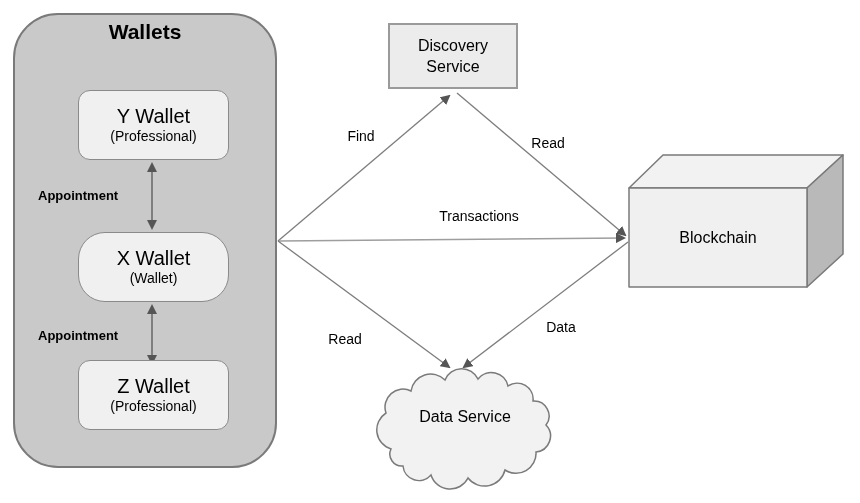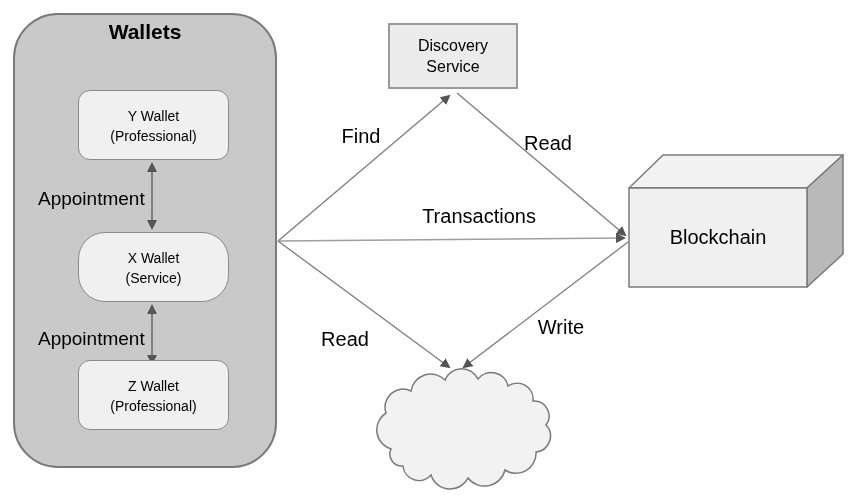--- a/index.html
+++ b/index.html
@@ -51,30 +51,31 @@
     width: 151px; height: 70px;
     background: #f0f0f0;
     border: 1.5px solid #8a8a8a;
     border-radius: 12px;
     display: flex;
     flex-direction: column;
     align-items: center;
     justify-content: center;
     text-align: center;
   }
-  .wallet-box .wallet-name { font-size: 14px; line-height: 22px; }
+  .wallet-box .wallet-name { font-size: 20px; line-height: 22px; }
   .wallet-box .wallet-role { font-size: 14px; line-height: 18px; text-align: center; }
   .wallet-box.pos-y { top: 90px; }
   .wallet-box.pos-x { top: 232px; border-radius: 27px; }
   .wallet-box.pos-z { top: 360px; }
 
   .appointment-label {
     position: absolute;
     left: 38px;
-    font-size: 19px;
+    font-size: 13px;
+    font-weight: bold;
   }
   .appointment-label.pos-1 { top: 188px; }
   .appointment-label.pos-2 { top: 328px; }
 
   .discovery-box {
     position: absolute;
     left: 388px; top: 10px;
     width: 130px; height: 66px;
     background: #ececec;
     border: 2px solid #9a9a9a;
@@ -90,36 +91,36 @@
     line-height: 21px;
   }
 
   .blockchain-label {
     position: absolute;
     left: 629px; top: 188px;
     width: 178px; height: 99px;
     display: flex;
     align-items: center;
     justify-content: center;
-    font-size: 20px;
+    font-size: 16px;
   }
 
   .cloud-label {
     position: absolute;
     left: 415px; top: 406px;
     width: 100px;
     text-align: center;
     font-size: 16px;
     line-height: 21px;
   }
 
   .edge-label {
     position: absolute;
     transform: translate(-50%, -50%);
-    font-size: 20px;
+    font-size: 14px;
     white-space: nowrap;
   }
   .edge-label.find          { left: 361px; top: 136px; }
   .edge-label.read-top      { left: 548px; top: 143px; }
   .edge-label.transactions  { left: 437px; top: 216px; margin-left: 42px; }
   .edge-label.read-bottom   { left: 345px; top: 339px; }
   .edge-label.write         { left: 561px; top: 327px; }
 </style>
 </head>
 <body>
@@ -176,37 +177,38 @@
 
     <div class="wallet-box pos-y">
       <div class="wallet-name">Y Wallet</div>
       <div class="wallet-role">(Professional)</div>
     </div>
 
     <div class="appointment-label pos-1">Appointment</div>
 
     <div class="wallet-box pos-x">
       <div class="wallet-name">X Wallet</div>
-      <div class="wallet-role">(Service)</div>
+      <div class="wallet-role">(Wallet)</div>
     </div>
 
     <div class="appointment-label pos-2">Appointment</div>
 
     <div class="wallet-box pos-z">
       <div class="wallet-name">Z Wallet</div>
       <div class="wallet-role">(Professional)</div>
     </div>
 
     <div class="discovery-box">
       <div class="node-label">Discovery Service</div>
     </div>
 
     <div class="blockchain-label">Blockchain</div>
 
+    <div class="cloud-label">Data Service</div>
 
     <div class="edge-label find">Find</div>
     <div class="edge-label read-top">Read</div>
     <div class="edge-label transactions">Transactions</div>
     <div class="edge-label read-bottom">Read</div>
-    <div class="edge-label write">Write</div>
+    <div class="edge-label write">Data</div>
 
   </div>
 </div>
 
 </body></html>

